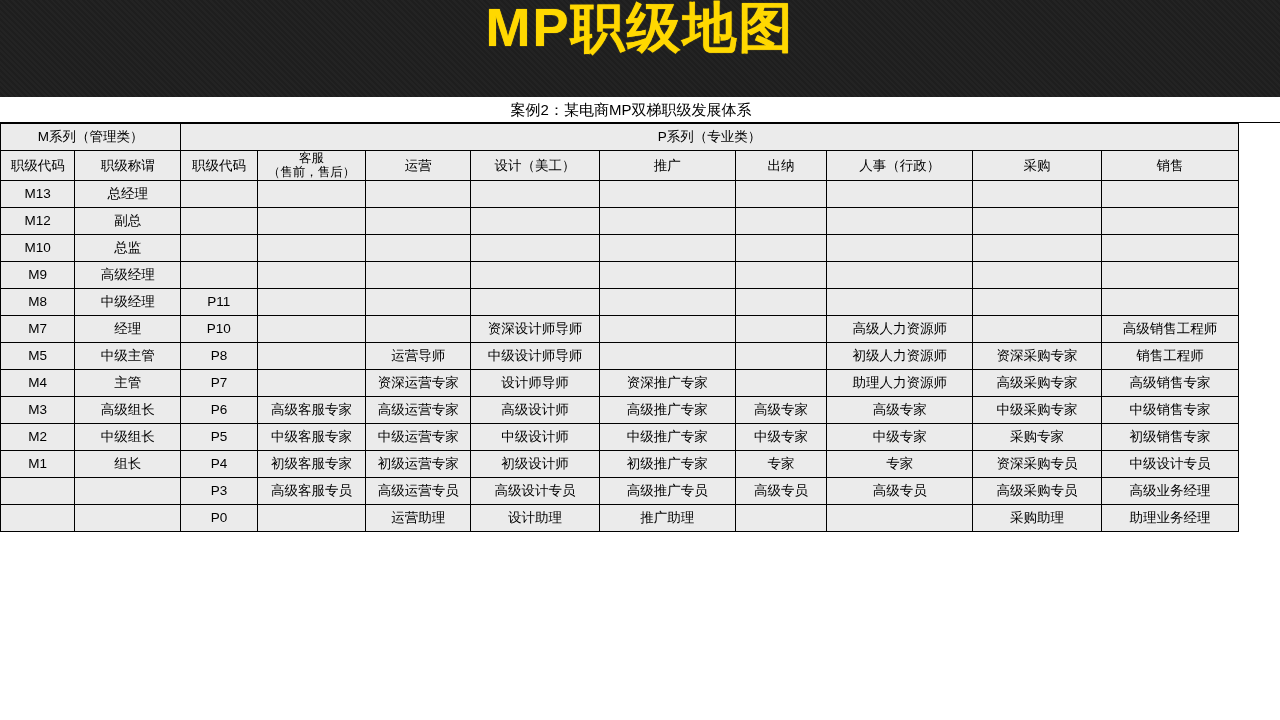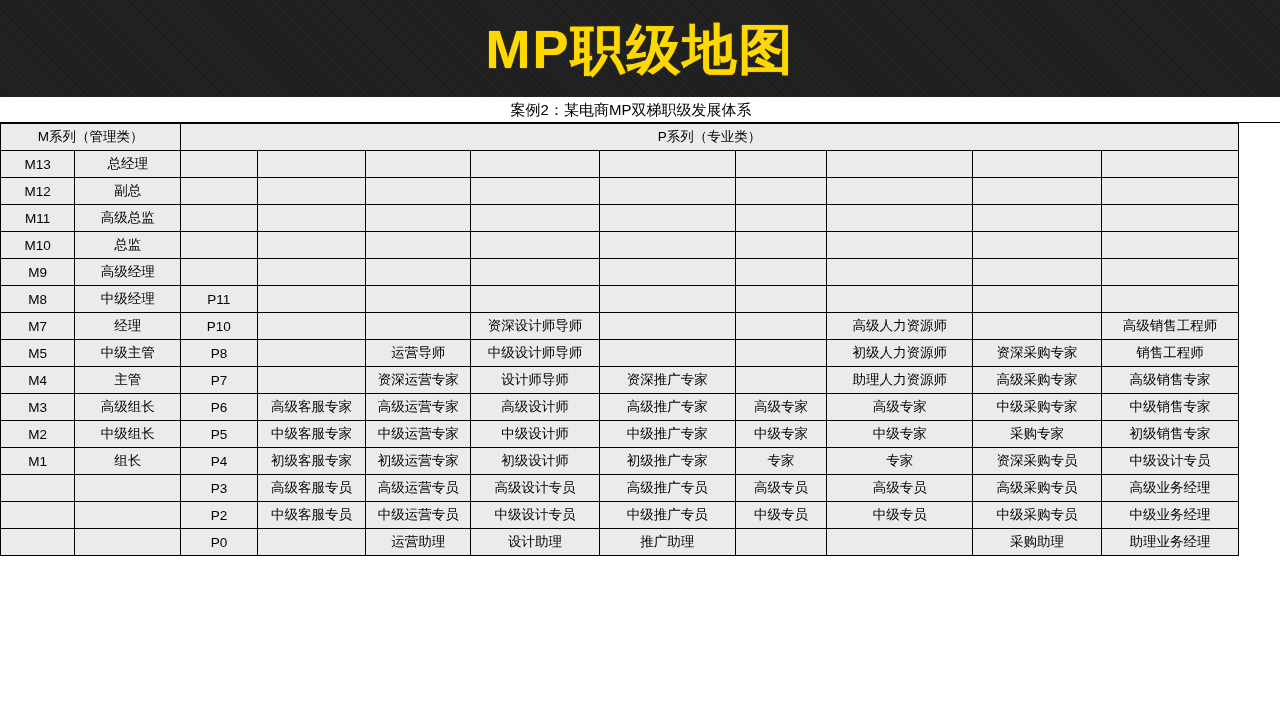--- a/index.html
+++ b/index.html
@@ -14,21 +14,20 @@
     font-family: "Liberation Sans", sans-serif;
   }
 
   
   .banner {
     height: 97px;
     background: #1e1e1e;
     background-image:
       repeating-linear-gradient(45deg, rgba(255,255,255,0.022) 0 2px, rgba(0,0,0,0) 2px 4px);
     display: flex;
-    align-items: center;
     justify-content: center;
     position: relative;
   }
   .banner-title {
     color: #ffd800;
     font-size: 54px;
     font-weight: bold;
     letter-spacing: 2px;
     line-height: 1;
     text-shadow: 0 0 1px #ffd800;
@@ -124,51 +123,54 @@
         <col class="col-chuna">
         <col class="col-renshi">
       <col class="col-caigou">
         <col class="col-xiaoshou">
     </colgroup>
     <tbody>
       <tr class="hdr-band">
         <td colspan="2">M系列（管理类）</td>
         <td colspan="9">P系列（专业类）</td>
       </tr>
+      <tr class="hdr-cols">
+        <td>职级代码</td>
+        <td>职级称谓</td>
+        <td>职级代码</td>
+        <td class="two-line">
+          <div>客服</div>
+          <div>（售前，售后）</div>
+        </td>
+        <td>运营</td>
+        <td>设计（美工）</td>
+        <td>推广</td>
+        <td>出纳</td>
+        <td>人事（行政）</td>
+        <td>采购</td>
+        <td>销售</td>
+      </tr>
     </tbody>
     <tbody id="rows-body">
         <tr class="data">
           <td>M13</td>
           <td>总经理</td>
           <td class="empty"></td>
           <td class="empty"></td>
           <td class="empty"></td>
           <td class="empty"></td>
           <td class="empty"></td>
           <td class="empty"></td>
           <td class="empty"></td>
           <td class="empty"></td>
           <td class="empty"></td>
         </tr>
         <tr class="data">
           <td>M12</td>
           <td>副总</td>
-          <td class="empty"></td>
-          <td class="empty"></td>
-          <td class="empty"></td>
-          <td class="empty"></td>
-          <td class="empty"></td>
-          <td class="empty"></td>
-          <td class="empty"></td>
-          <td class="empty"></td>
-          <td class="empty"></td>
-        </tr>
-        <tr class="data">
-          <td>M11</td>
-          <td>高级总监</td>
           <td class="empty"></td>
           <td class="empty"></td>
           <td class="empty"></td>
           <td class="empty"></td>
           <td class="empty"></td>
           <td class="empty"></td>
           <td class="empty"></td>
           <td class="empty"></td>
           <td class="empty"></td>
         </tr>
@@ -298,33 +300,20 @@
           <td>高级设计专员</td>
           <td>高级推广专员</td>
           <td>高级专员</td>
           <td>高级专员</td>
           <td>高级采购专员</td>
           <td>高级业务经理</td>
         </tr>
         <tr class="data">
           <td class="empty"></td>
           <td class="empty"></td>
-          <td>P2</td>
-          <td>中级客服专员</td>
-          <td>中级运营专员</td>
-          <td>中级设计专员</td>
-          <td>中级推广专员</td>
-          <td>中级专员</td>
-          <td>中级专员</td>
-          <td>中级采购专员</td>
-          <td>中级业务经理</td>
-        </tr>
-        <tr class="data">
-          <td class="empty"></td>
-          <td class="empty"></td>
           <td>P0</td>
           <td class="empty"></td>
           <td>运营助理</td>
           <td>设计助理</td>
           <td>推广助理</td>
           <td class="empty"></td>
           <td class="empty"></td>
           <td>采购助理</td>
           <td>助理业务经理</td>
         </tr>

